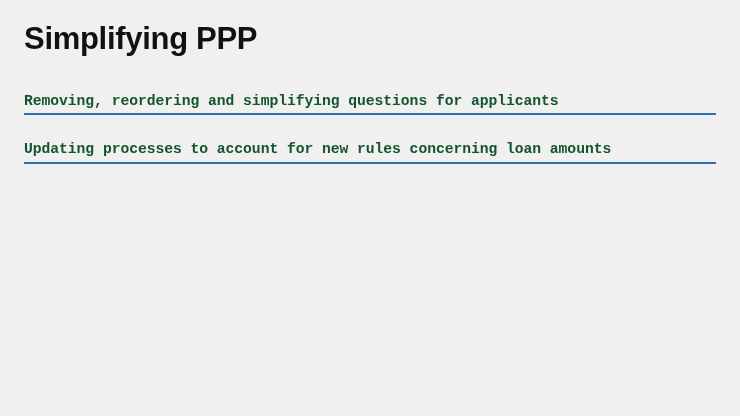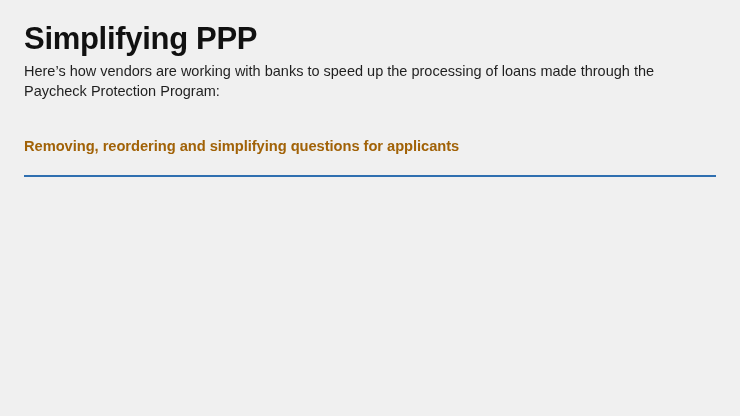--- a/index.html
+++ b/index.html
@@ -41,44 +41,48 @@
   .items {
     margin-top: 36px;
   }
   .item {
     position: relative;
     margin-bottom: 25px;
   }
   .item-text {
     font-size: 14.7px;
     font-weight: bold;
-    color: #a16207;
+    color: #14532d;
     line-height: 1.25;
-    padding-bottom: 19px;
+    padding-bottom: 3px;
     letter-spacing: -0.05px;
+    font-family: Liberation Mono, monospace;
   }
   .item-rule {
     height: 2px;
     width: 100%;
     background: #2f6fb0;
   }
 </style>
 </head>
 <body>
 
 <div class="slide">
 
   <h1 class="title">Simplifying PPP</h1>
 
-  <p class="subtitle">Here’s how vendors are working with banks to speed up the processing of loans made through the Paycheck Protection Program:</p>
 
   <div class="items">
 
     <div class="item">
       <div class="item-text">Removing, reordering and simplifying questions for applicants</div>
       <div class="item-rule"></div>
     </div>
 
 
+    <div class="item">
+      <div class="item-text">Updating processes to account for new rules concerning loan amounts</div>
+      <div class="item-rule"></div>
+    </div>
 
 
   </div>
 </div>
 
 </body></html>

